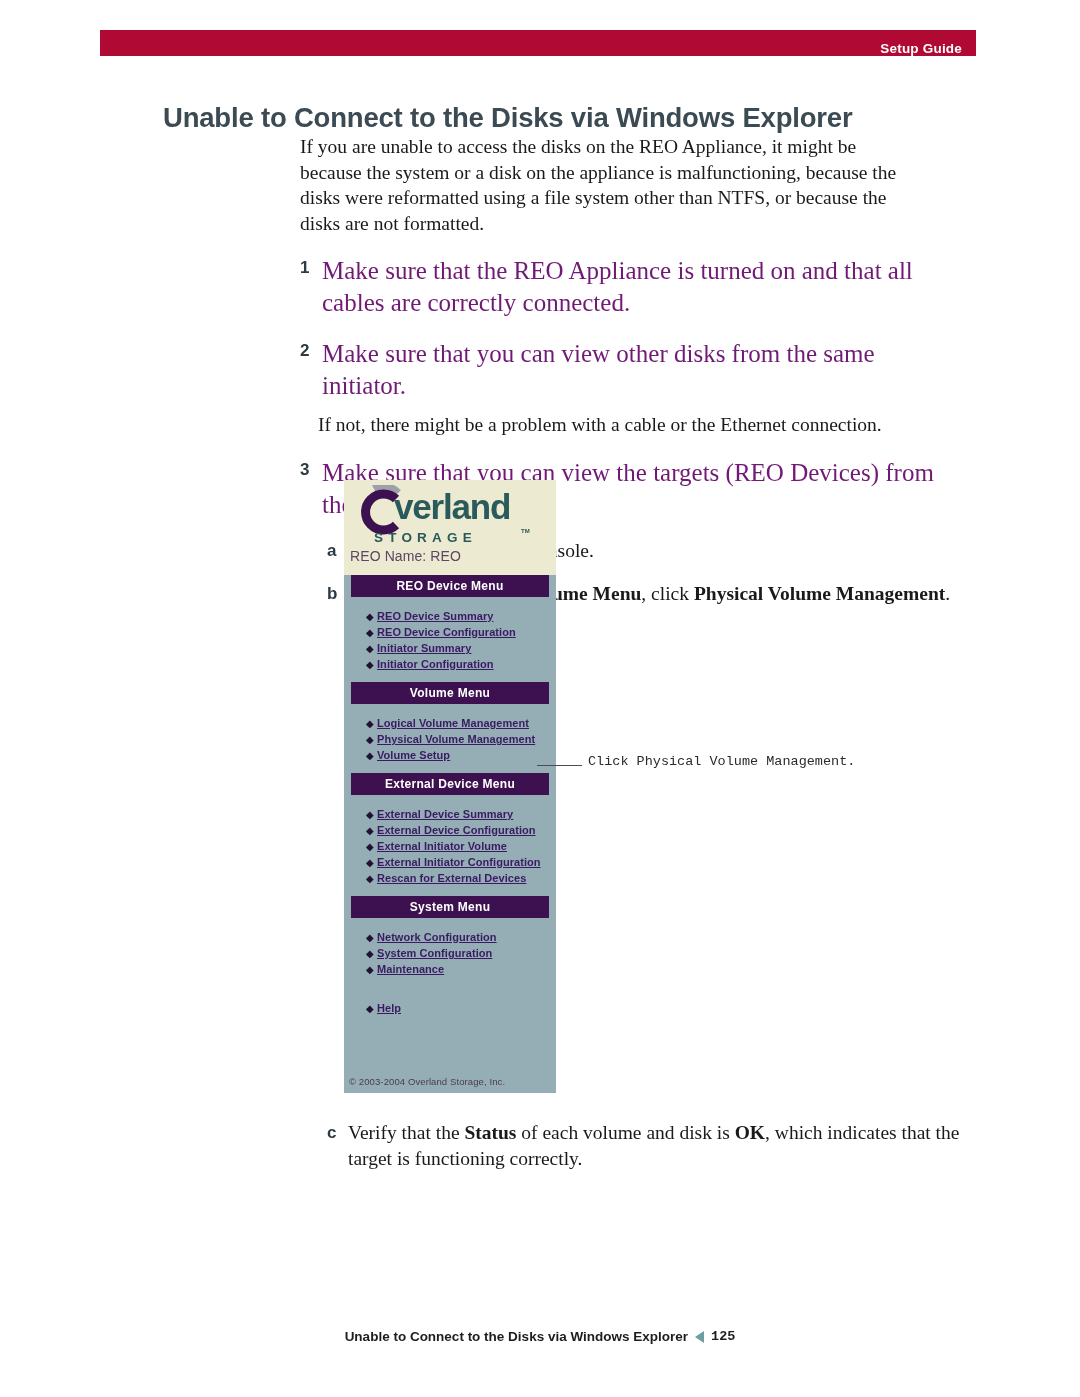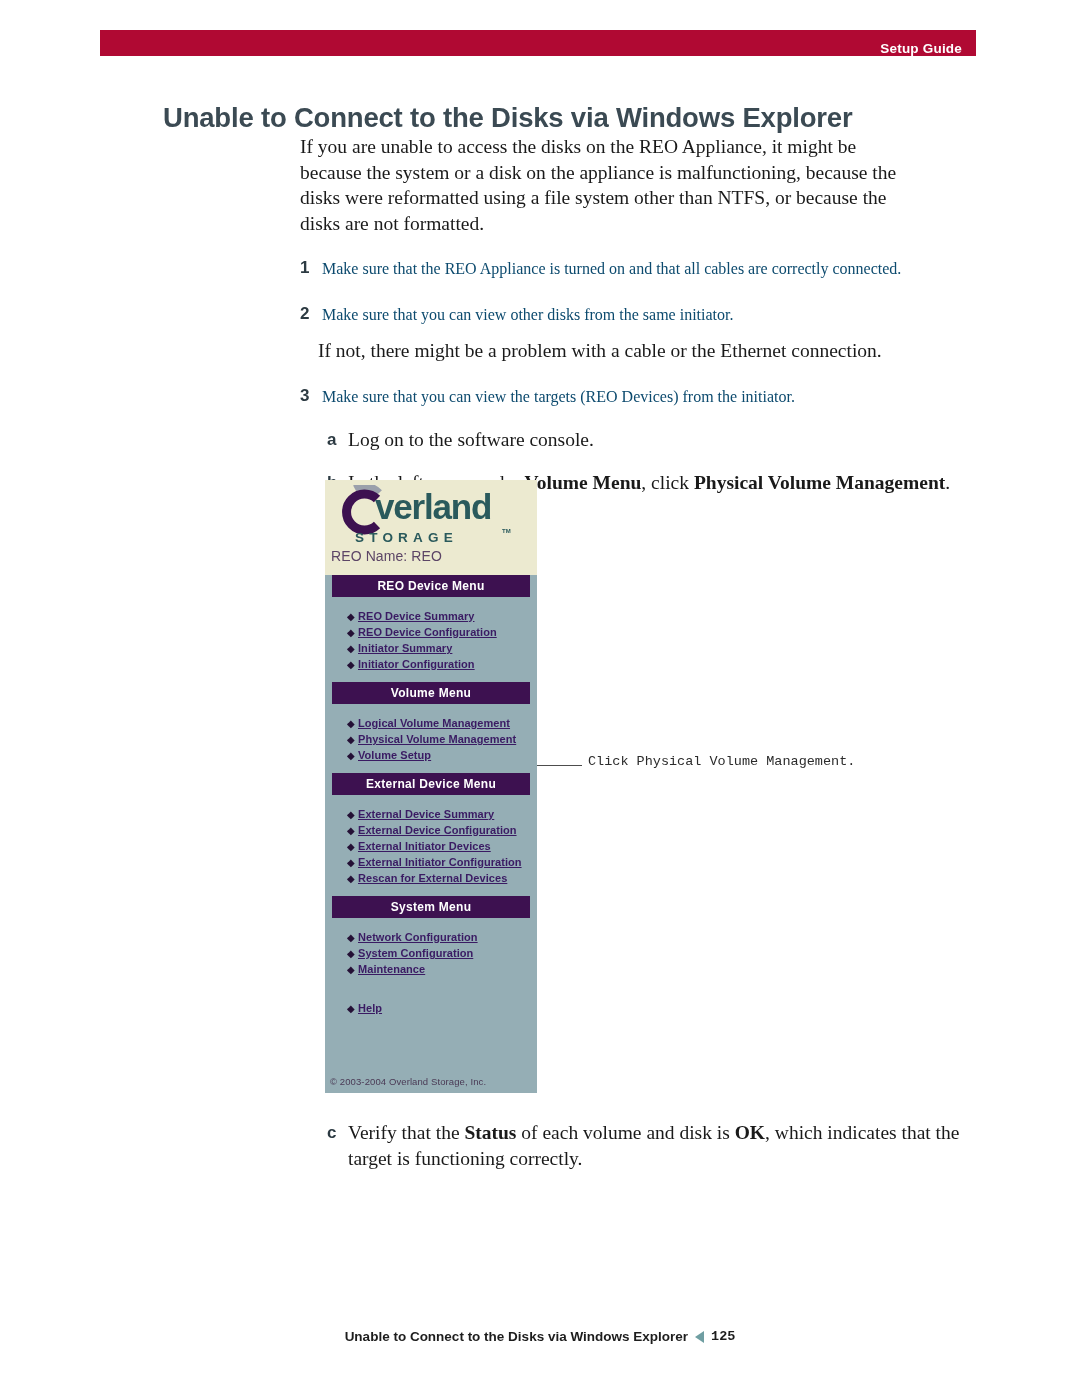--- a/index.html
+++ b/index.html
@@ -73,23 +73,23 @@
     font-family: "Liberation Sans", sans-serif;
     font-size: 17px;
     font-weight: bold;
     color: #2c3a42;
     width: 22px;
     flex: 0 0 22px;
     line-height: 25.6px;
     text-align: left;
   }
   .step .txt {
-    font-size: 16px;
-    line-height: 27px;
-    color: #0c4a6e;
+    font-size: 25px;
+    line-height: 32px;
+    color: #701a75;
     flex: 1 1 auto;
   }
   .substep {
     display: flex;
     align-items: flex-start;
     margin-top: 17px;
     margin-left: 27px;
   }
   .substep .lt {
     font-family: "Liberation Sans", sans-serif;
@@ -110,21 +110,21 @@
     margin-top: 10px;
     font-size: 19.5px;
     line-height: 25.6px;
     color: #1a1a1a;
   }
   b { font-weight: bold; }
 
   
   .console {
     position: absolute;
-    left: 325px;
+    left: 344px;
     top: 480px;
     width: 212px;
     height: 613px;
     background: #95aeb5;
     font-family: "Liberation Sans", sans-serif;
     overflow: hidden;
   }
   .console-logo {
     background: #ecead0;
     height: 95px;
@@ -367,21 +367,21 @@
     <li>
         <span class="bullet">◆</span>
         <span class="menu-link">External Device Summary</span>
       </li>
     <li>
         <span class="bullet">◆</span>
         <span class="menu-link">External Device Configuration</span>
       </li>
     <li>
         <span class="bullet">◆</span>
-        <span class="menu-link">External Initiator Devices</span>
+        <span class="menu-link">External Initiator Volume</span>
       </li>
     <li>
         <span class="bullet">◆</span>
         <span class="menu-link">External Initiator Configuration</span>
       </li>
     <li>
         <span class="bullet">◆</span>
         <span class="menu-link">Rescan for External Devices</span>
       </li>
   </ul>

